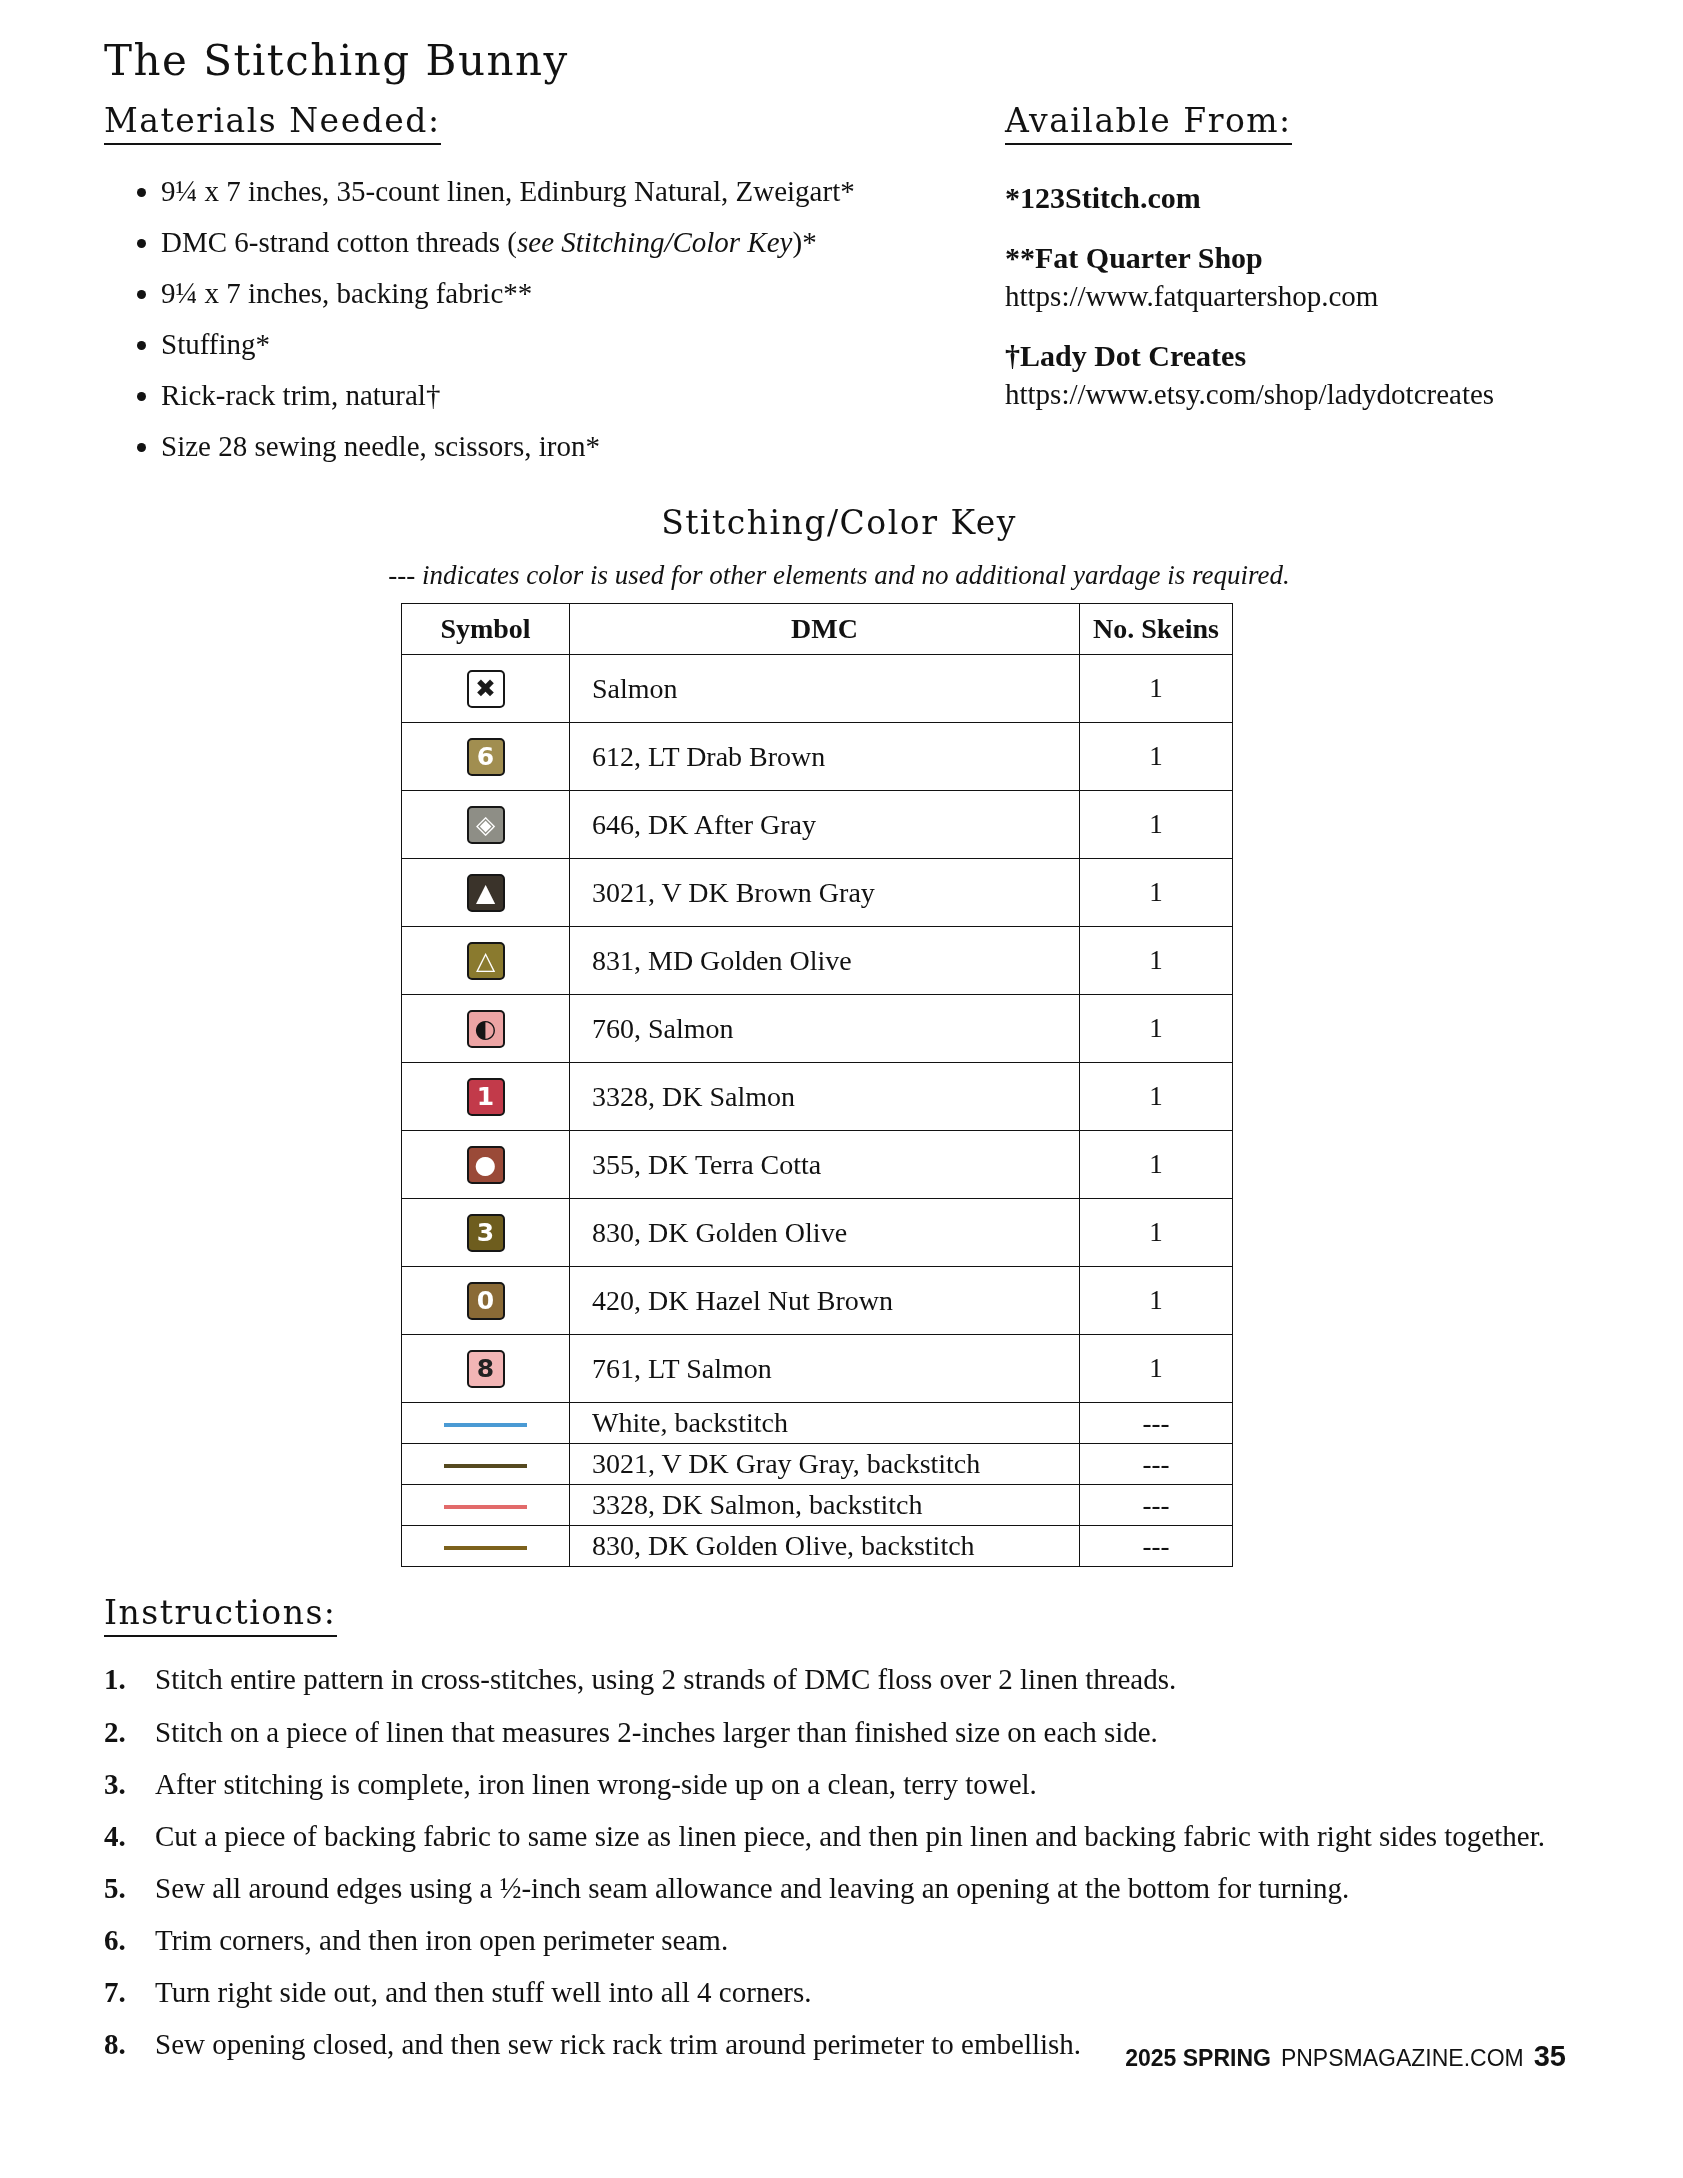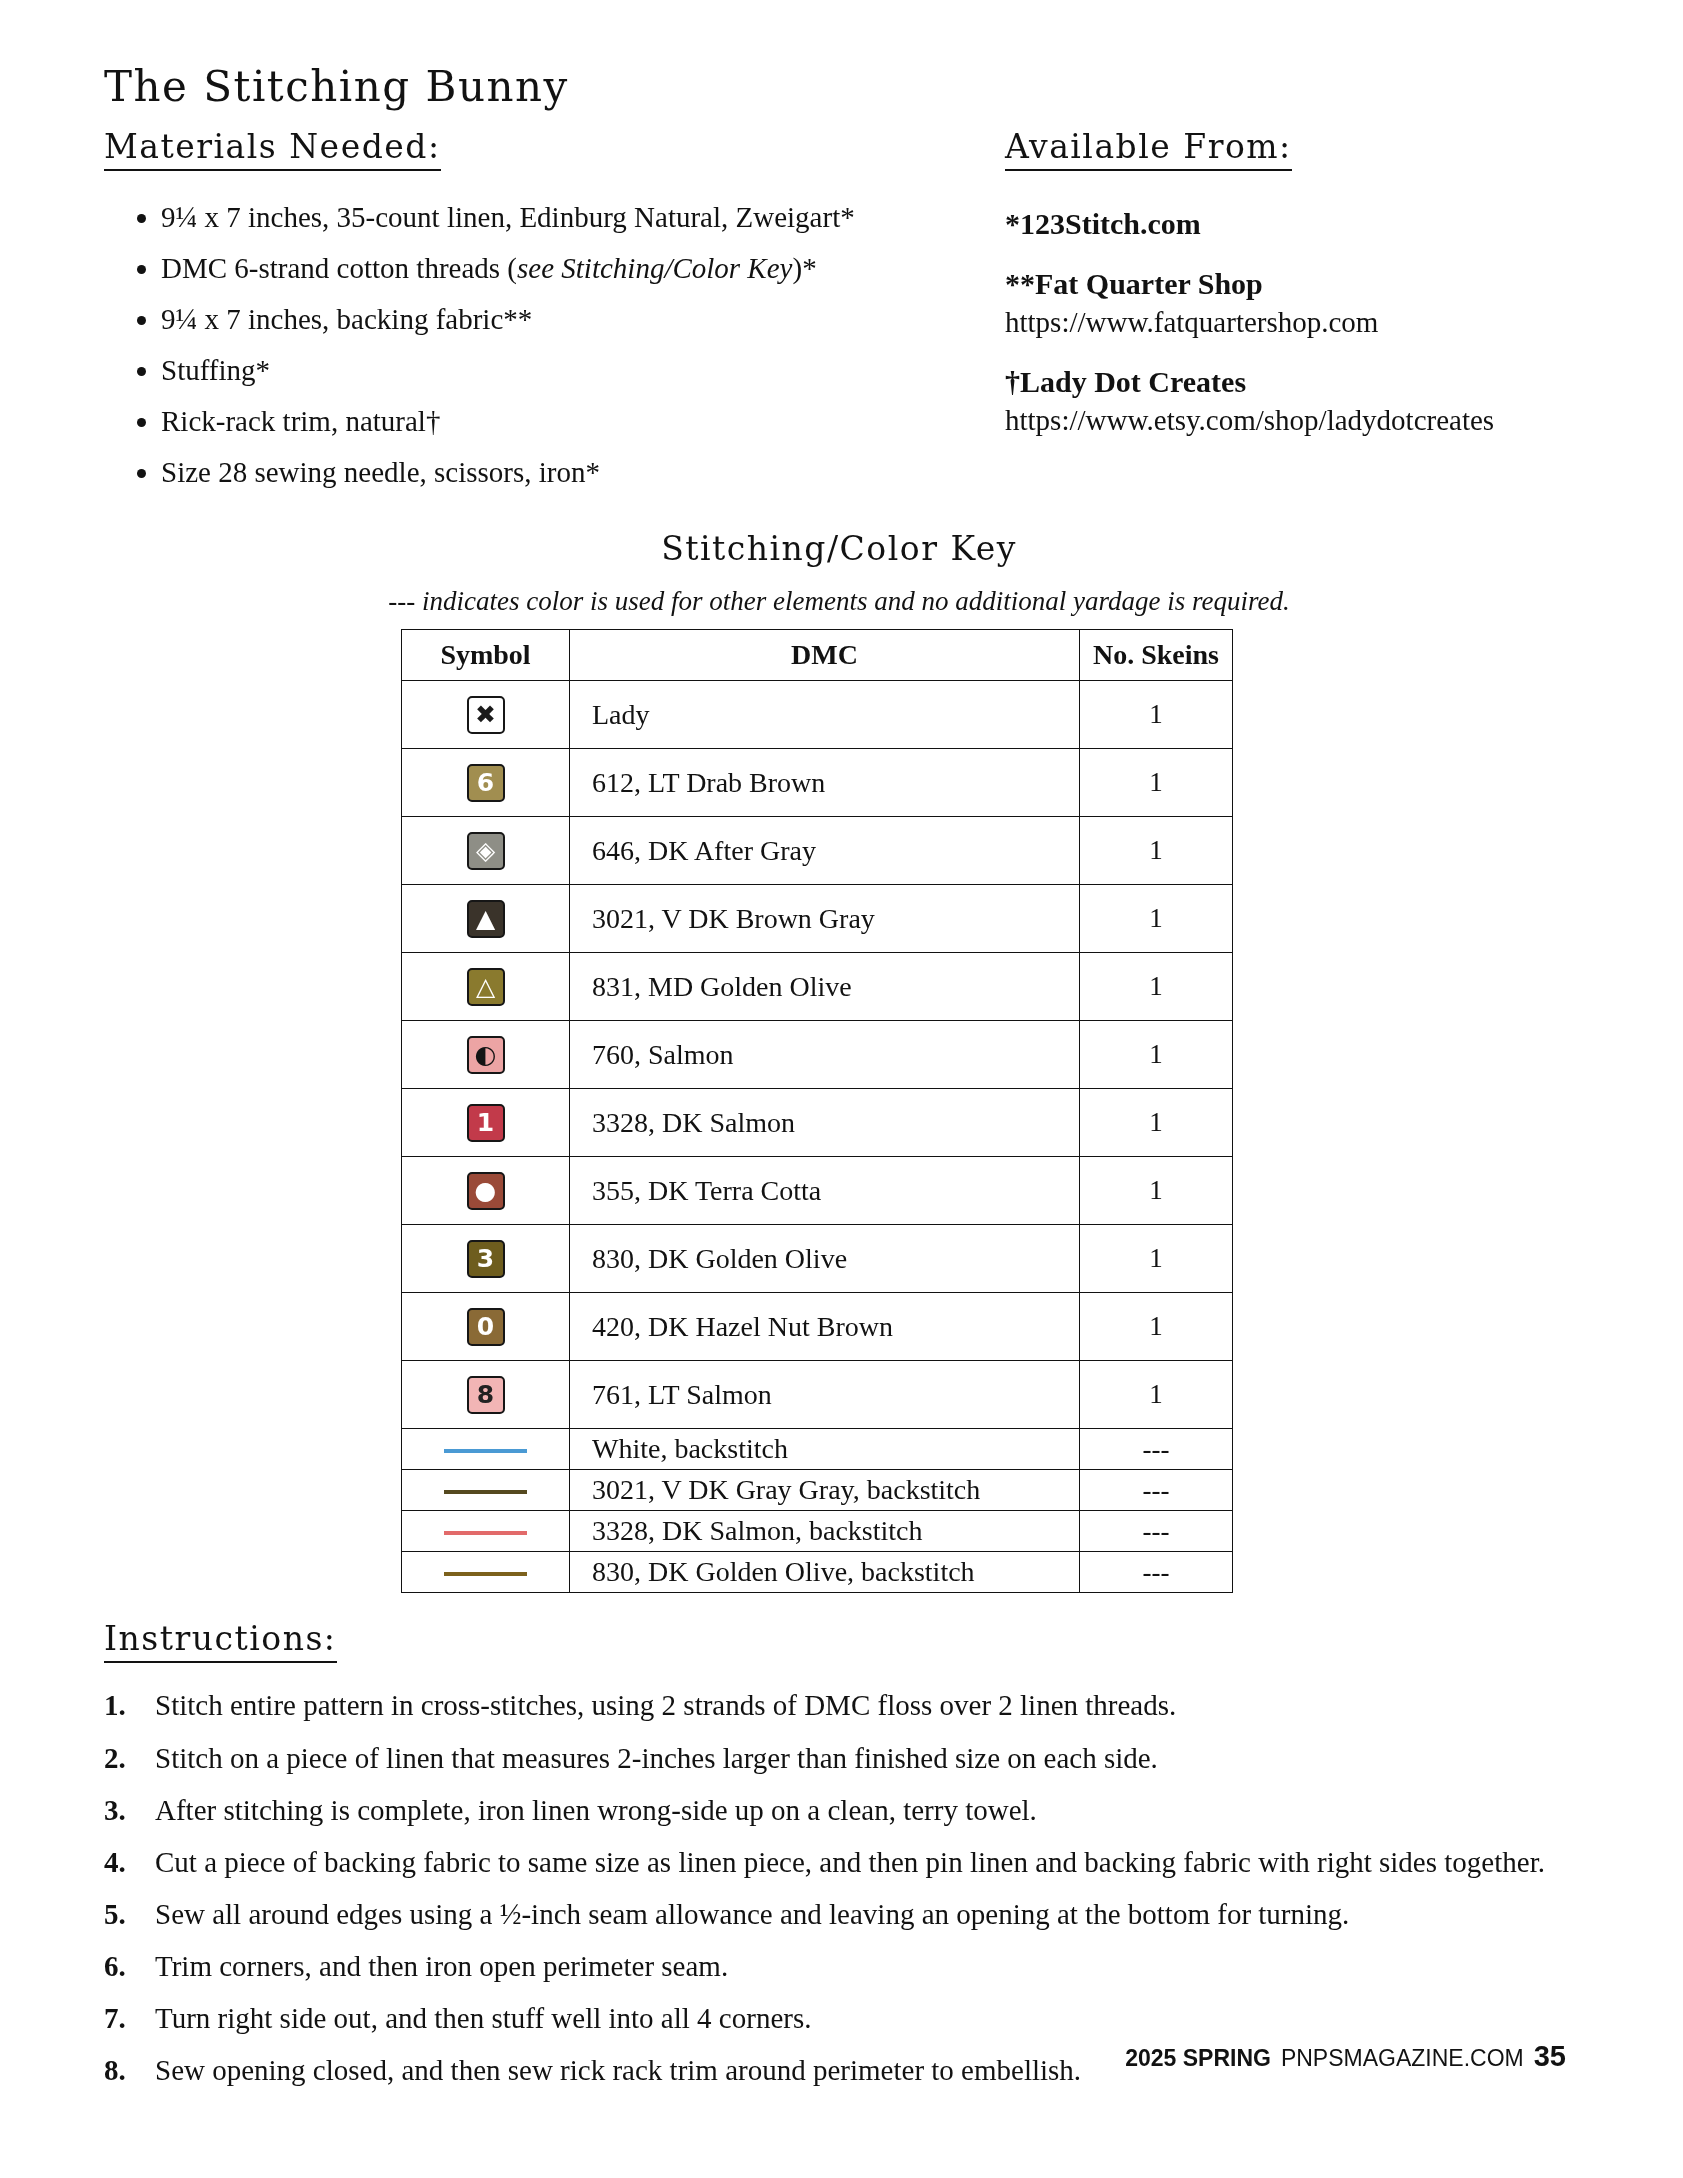--- a/index.html
+++ b/index.html
@@ -3,21 +3,21 @@
 <meta charset="utf-8">
 <style>
   html,body { margin:0; padding:0; background:#ffffff; }
   .page {
     position:relative;
     width:1683px; height:2099px;
     box-sizing:border-box;
     background:#ffffff;
     color:#121212;
     font-family:"Liberation Serif", serif;
-    padding:62px 109px 0 104px;
+    padding:36px 109px 0 104px;
     overflow:hidden;
   }
   .hand {
     font-family:"DejaVu Serif", serif;
     letter-spacing:1.5px;
     font-weight:400;
   }
   .page-title {
     font-size:42px;
     margin:0 0 16px 0;
@@ -163,21 +163,21 @@
         </colgroup>
       <tbody>
           <tr>
         <th>Symbol</th>
         <th>DMC</th>
         <th>No. Skeins</th>
       </tr>
 
       <tr class="symbol-row">
         <td class="symbol-cell"><span class="swatch" style="background-color: rgb(255, 255, 255); color: rgb(26, 26, 26);">✖</span></td>
-        <td class="dmc-cell">Lady</td>
+        <td class="dmc-cell">Salmon</td>
         <td class="skeins-cell">1</td>
       </tr>
       <tr class="symbol-row">
         <td class="symbol-cell"><span class="swatch" style="background-color: rgb(161, 142, 80); color: rgb(255, 255, 255);">6</span></td>
         <td class="dmc-cell">612, LT Drab Brown</td>
         <td class="skeins-cell">1</td>
       </tr>
       <tr class="symbol-row">
         <td class="symbol-cell"><span class="swatch" style="background-color: rgb(142, 142, 134); color: rgb(255, 255, 255);">◈</span></td>
         <td class="dmc-cell">646, DK After Gray</td>

